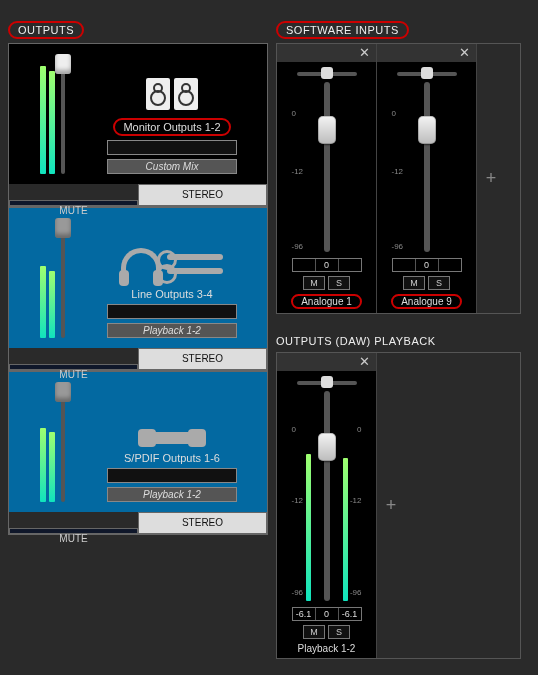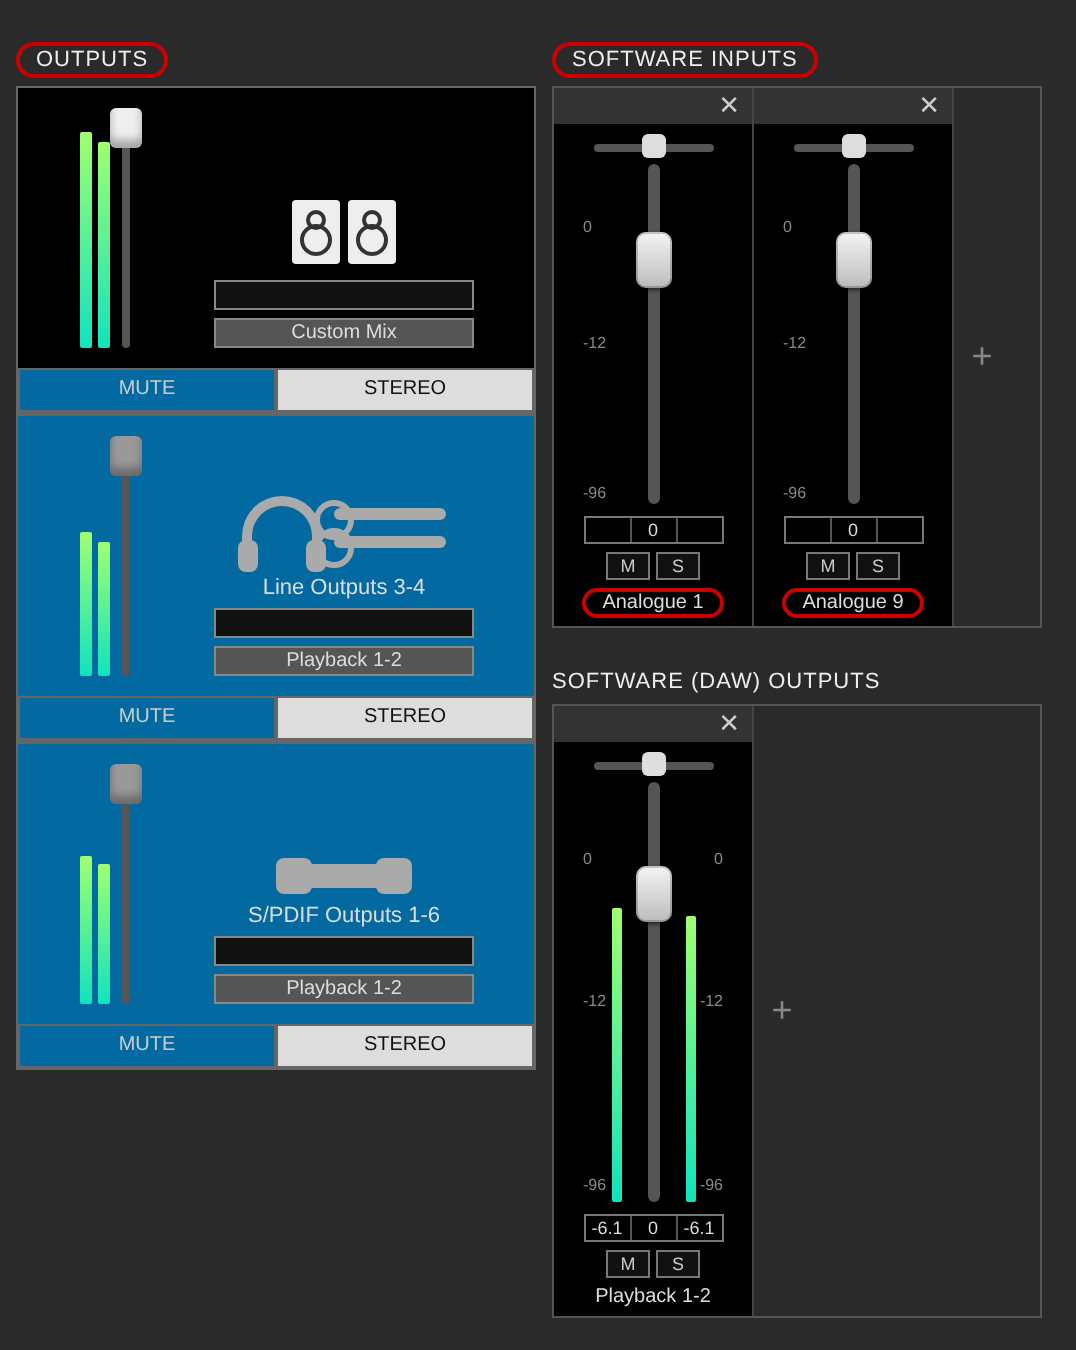--- a/index.html
+++ b/index.html
@@ -88,40 +88,41 @@
   .out-label {
     color: #ddd;
     font-size: 11px;
   }
   .out-label.ring { border: 2px solid #c00; border-radius: 10px; padding: 1px 8px; }
   .out-mix {
     width: 130px;
     height: 15px;
     border: 1px solid #888;
     background: #111;
+    font-style: italic;
   }
   .out-mix.filled {
     background: #555;
     color: #ddd;
     text-align: center;
     font-size: 10px;
     line-height: 14px;
   }
   .out-btns {
     display: flex;
     height: 22px;
   }
   .out-btn {
     flex: 1;
     border: 1px solid #666;
     font-size: 10px;
     text-align: center;
     line-height: 20px;
   }
-  .out-btn.dark { background: #0369a1; color: #ccc; }
+  .out-btn.dark { background: #0f172a; color: #ccc; margin-top: 16px; }
   .out-btn.light { background: #ddd; color: #111; }
 
   
   .icon-speakers, .icon-hp-line, .icon-spdif {
     margin-bottom: 4px;
   }
   .icon-speakers { display:flex; gap:4px; }
   .spk {
     width: 24px; height: 32px; background:#eee; border-radius:2px;
     position:relative;
@@ -223,20 +224,21 @@
           </div>
           <div class="out-fader">
               <div class="out-fader-cap"></div>
             </div>
         </div>
         <div class="out-info">
           <div class="icon-speakers">
               <div class="spk"></div>
               <div class="spk"></div>
             </div>
+          <div class="out-label ring">Monitor Outputs 1-2</div>
           <div class="out-mix"></div>
           <div class="out-mix filled">Custom Mix</div>
         </div>
       </div>
       <div class="out-btns">
         <div class="out-btn dark">MUTE</div>
         <div class="out-btn light">STEREO</div>
       </div>
     </div>
 
@@ -349,21 +351,21 @@
             <div class="ms-btn">M</div>
             <div class="ms-btn">S</div>
           </div>
         <div class="strip-label ring">Analogue 9</div>
       </div>
       <div class="add-strip">+</div>
     </div>
 
     
     <div class="sw-section">
-      <div class="section-header plain">SOFTWARE (DAW) OUTPUTS</div>
+      <div class="section-header plain">OUTPUTS (DAW) PLAYBACK</div>
       <div class="strips-row">
         <div class="strip">
           <div class="strip-close">✕</div>
           <div class="pan"></div>
           <div class="fader-area tall">
             <div class="db-labels">
                 <span class="db" style="top:16%">0</span>
                 <span class="db" style="top:50%">-12</span>
                 <span class="db" style="top:94%">-96</span>
               </div>

